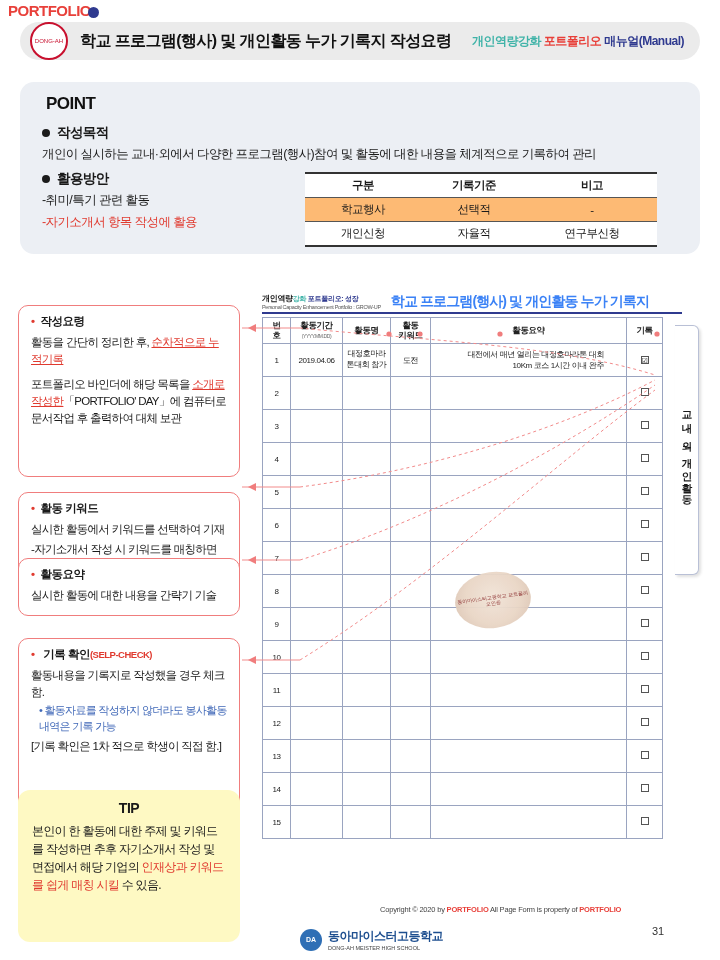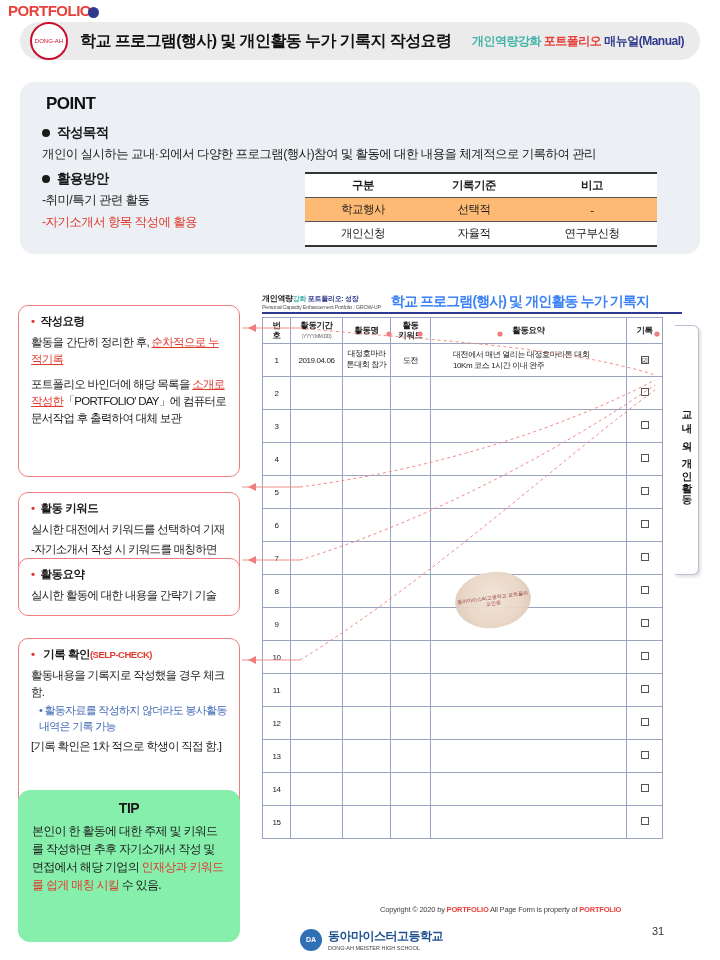--- a/index.html
+++ b/index.html
@@ -126,21 +126,21 @@
     color: #4169b8; font-size: 11px; padding-left: 8px;
   }
   .u { text-decoration: underline; }
   .red { color: #e03a2f; }
   .small-red { color: #e03a2f; font-size: 9.5px; font-weight: bold; }
 
   
   .tip {
     position: absolute; left: 18px; top: 790px;
     width: 222px; height: 152px;
-    background: #86efac;
+    background: #fef9c3;
     border-radius: 12px;
     padding: 8px 14px;
   }
   .tip-title {
     text-align: center; font-size: 14px; font-weight: bold;
     letter-spacing: -0.5px; margin: 2px 0 6px 0;
   }
   .tip p {
     margin: 0; font-size: 12px; line-height: 1.5; letter-spacing: -0.7px;
   }
@@ -181,21 +181,21 @@
     text-align: center;
     letter-spacing: -0.4px;
     color: #222;
   }
   table.rec th {
     background: #ffffff; font-weight: bold;
     height: 26px; font-size: 8.5px; line-height: 1.15;
   }
   table.rec th .sm { font-size: 5px; font-weight: normal; color: #666; }
   table.rec td { height: 33px; }
-  table.rec td.summary { text-align: left; padding: 2px 22px; line-height: 1.4; }
+  table.rec td.summary { text-align: right; padding: 2px 22px; line-height: 1.4; }
   table.rec td.name { line-height: 1.35; }
   .chk {
     display: inline-block; width: 8px; height: 8px;
     border: 1px solid #555; background: #fff;
     font-size: 7px; line-height: 7px; color: #111;
   }
 
   
   .side-tab {
     position: absolute; left: 675px; top: 325px;
@@ -312,21 +312,21 @@
 <div class="note" style="top:305px; height:172px;">
   <div class="note-head">작성요령</div>
   <p>활동을 간단히 정리한 후, <span class="u red">순차적으로 누적기록</span></p>
   <p style="margin-top:9px;">
     포트폴리오 바인더에 해당 목록을 <span class="u red">소개로 작성한</span>「PORTFOLIO' DAY」에 컴퓨터로 문서작업 후 출력하여 대체 보관
   </p>
 </div>
 
 <div class="note" style="top:460px; height:90px;margin-top:32px;">
   <div class="note-head">활동 키워드</div>
-  <p>실시한 대전에서 키워드를 선택하여 기재</p>
+  <p>실시한 활동에서 키워드를 선택하여 기재</p>
   <p>-자기소개서 작성 시 키워드를 매칭하면 쉽게 작성이 가능</p>
 </div>
 
 <div class="note" style="top:558px; height:58px;">
   <div class="note-head">활동요약</div>
   <p>실시한 활동에 대한 내용을 간략기 기술</p>
 </div>
 
 <div class="note" style="top:638px; height:172px;">
   <div class="note-head">

